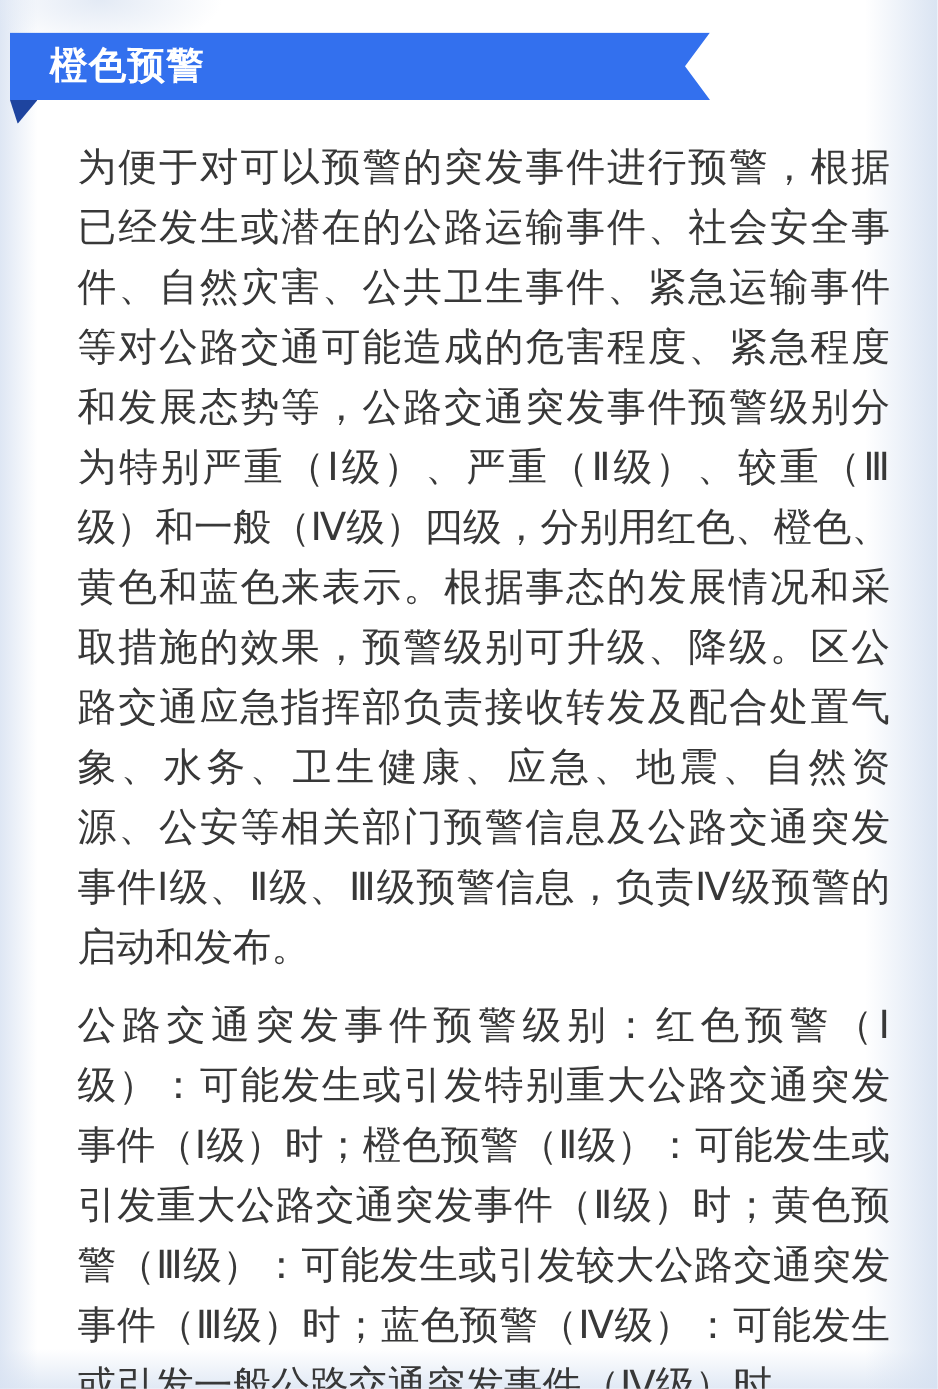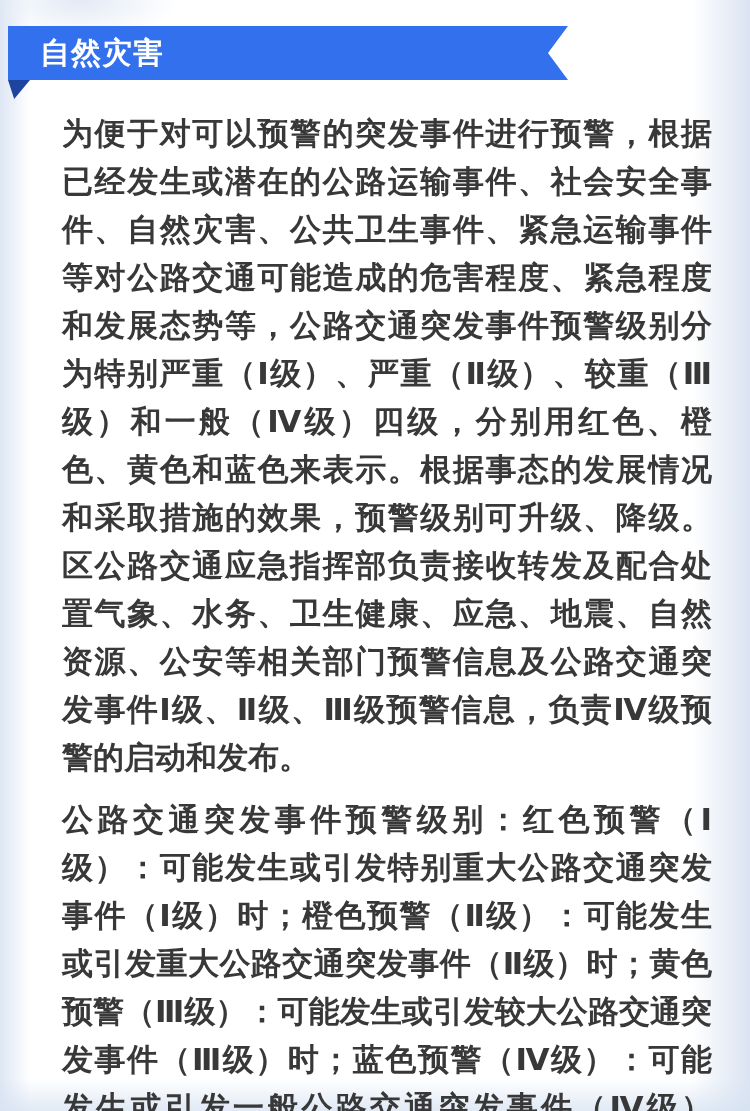--- a/index.html
+++ b/index.html
@@ -63,31 +63,30 @@
     padding: 0 38px 0 62px;
   }
   .content p {
     margin: 0 0 14px 0;
     font-size: 31px;
     line-height: 48px;
     color: var(--text, #383838);
     text-align: justify;
     text-justify: inter-ideograph;
     word-break: break-all;
-    font-weight: bold;
   }
 </style>
 </head>
 <body>
 
 <div>
 
   <div class="ribbon-wrap">
     <div class="ribbon">
-      <span class="ribbon-title">自然灾害</span>
+      <span class="ribbon-title">橙色预警</span>
     </div>
     <div class="ribbon-fold"></div>
   </div>
 
   <div class="content">
     <p>为便于对可以预警的突发事件进行预警，根据已经发生或潜在的公路运输事件、社会安全事件、自然灾害、公共卫生事件、紧急运输事件等对公路交通可能造成的危害程度、紧急程度和发展态势等，公路交通突发事件预警级别分为特别严重（Ⅰ级）、严重（Ⅱ级）、较重（Ⅲ级）和一般（Ⅳ级）四级，分别用红色、橙色、黄色和蓝色来表示。根据事态的发展情况和采取措施的效果，预警级别可升级、降级。区公路交通应急指挥部负责接收转发及配合处置气象、水务、卫生健康、应急、地震、自然资源、公安等相关部门预警信息及公路交通突发事件Ⅰ级、Ⅱ级、Ⅲ级预警信息，负责Ⅳ级预警的启动和发布。</p>
     <p>公路交通突发事件预警级别：红色预警（Ⅰ级）：可能发生或引发特别重大公路交通突发事件（Ⅰ级）时；橙色预警（Ⅱ级）：可能发生或引发重大公路交通突发事件（Ⅱ级）时；黄色预警（Ⅲ级）：可能发生或引发较大公路交通突发事件（Ⅲ级）时；蓝色预警（Ⅳ级）：可能发生或引发一般公路交通突发事件（Ⅳ级）时。</p>
   </div>
 
 </div>

